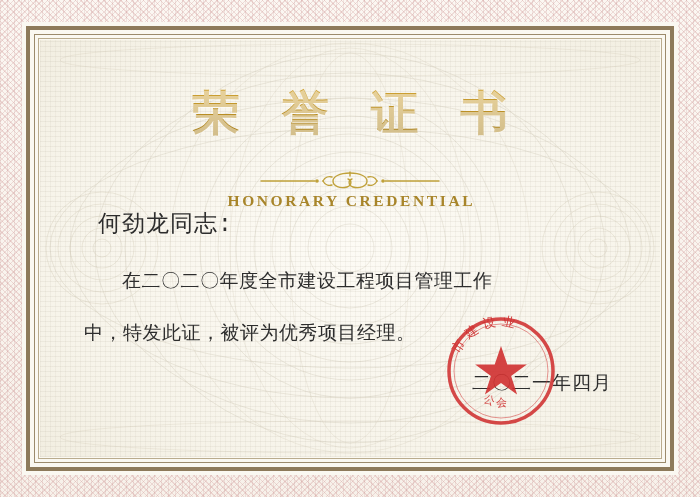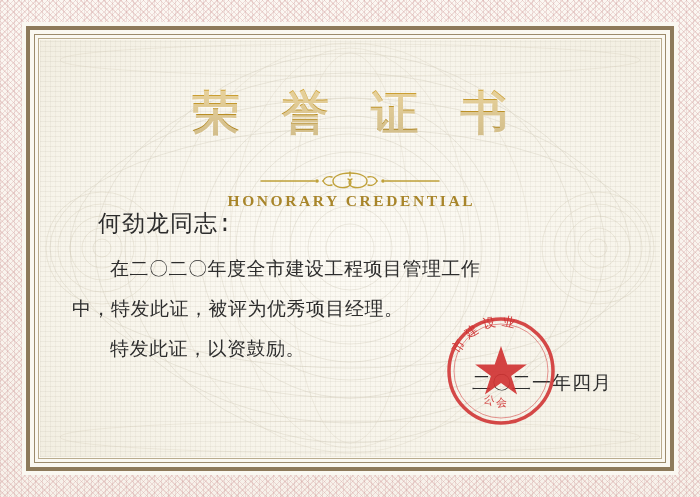--- a/index.html
+++ b/index.html
@@ -142,21 +142,21 @@
     left: 32px;
     right: 40px;
     top: 208px;
     font-family: "DejaVu Serif", serif;
     font-size: 19px;
     line-height: 40px;
     color: #2d2d2d;
     letter-spacing: 0.5px;
   }
   .body-text p {
-    margin: 0;
+    margin: 12px;
   }
   .body-text p.indent {
     text-indent: 38px;
   }
 
   .date {
     position: absolute;
     right: 48px;
     top: 330px;
     font-family: "DejaVu Serif", serif;
@@ -251,21 +251,20 @@
         <circle cx="62" cy="13" r="1.8"></circle>
         <circle cx="128" cy="13" r="1.8"></circle>
       </g>
     </svg>
 
     <div class="recipient">何劲龙同志:</div>
 
     <div class="body-text">
       <p class="indent">在二〇二〇年度全市建设工程项目管理工作</p>
       <p>中，特发此证，被评为优秀项目经理。</p>
-      <p class="indent">特发此证，以资鼓励。</p>
     </div>
 
     <div class="date">二〇二一年四月</div>
 
     <div class="seal">
       <svg viewBox="0 0 126 126" width="126" height="126">
         <defs>
           <path id="sealArcTop" d="M 18 63 A 45 45 0 0 1 108 63"></path>
           <path id="sealArcBottom" d="M 28 63 A 35 35 0 0 0 98 63"></path>
         </defs>

